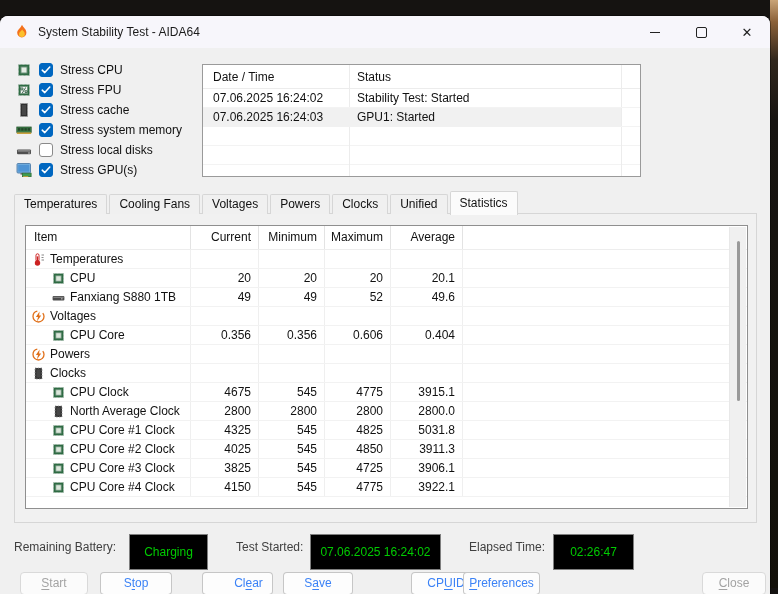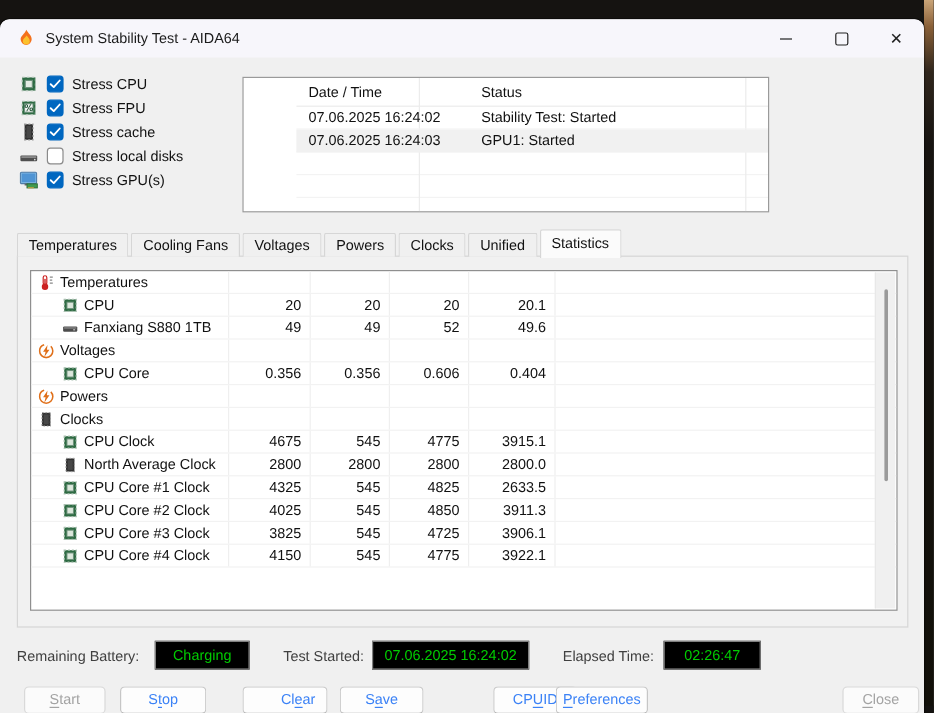--- a/index.html
+++ b/index.html
@@ -22,21 +22,21 @@
   
   .stress-list{position:absolute;left:16px;top:44px;}
   .stress-row{height:20px;display:flex;align-items:center;}
   .sicon{width:16px;height:16px;margin-right:7px;flex:0 0 16px;}
   .cb{width:14px;height:14px;border-radius:3px;margin-right:7px;box-sizing:border-box;
     border:1px solid #8a8a8a;background:#fff;display:flex;align-items:center;justify-content:center;}
   .cb.on{background:var(--cb,#0067c0);border-color:var(--cb,#0067c0);}
   .slabel{white-space:nowrap;}
   
   .log-table{position:absolute;left:202px;top:48px;width:439px;height:113px;background:#fff;
-    border:1px solid #9a9a9a;box-sizing:border-box;overflow:hidden;padding-left:44px;}
+    border:1px solid #9a9a9a;box-sizing:border-box;overflow:hidden;}
   .log-vline{position:absolute;top:0;bottom:0;width:1px;background:#ececec;}
   .log-header{height:24px;display:flex;align-items:center;border-bottom:1px solid #ececec;box-sizing:border-box;}
   .log-h1{width:146px;padding-left:10px;box-sizing:border-box;}
   .log-h2{flex:1;padding-left:8px;}
   .log-row{height:19px;display:flex;align-items:center;box-sizing:border-box;border-bottom:1px solid #f3f3f3;}
   .log-row .bgband{position:absolute;left:0;width:418px;height:19px;z-index:0;}
   .log-row.alt .bgband{background:#f1f1f1;}
   .log-c1{width:146px;padding-left:10px;box-sizing:border-box;position:relative;z-index:1;}
   .log-c2{flex:1;padding-left:8px;position:relative;z-index:1;}
   
@@ -62,21 +62,21 @@
   .indent-g{width:5px;flex:0 0 5px;}
   .indent-i{width:25px;flex:0 0 25px;}
   .hl{flex:1;height:18px;display:flex;align-items:center;overflow:hidden;white-space:nowrap;}
   .ricon{width:13px;height:13px;margin:0 5px 0 1px;flex:0 0 13px;}
   .srow.sel .hl,.srow.sel .c.num{background:var(--sel,#0078d7);color:#fff;}
   .vscroll{position:absolute;top:1px;right:1px;bottom:1px;width:17px;background:#f0f0f0;
     border-left:1px solid #e8e8e8;box-sizing:border-box;}
   .vthumb{position:absolute;top:14px;left:7px;width:3px;height:160px;background:#9a9a9a;border-radius:2px;}
   
   .statuslbl{position:absolute;top:524px;white-space:nowrap;color:#404040;}
-  .led{position:absolute;top:518px;height:24px;background:var(--ledbg,#000);color:var(--ledfg,#00cc00);
+  .led{position:absolute;top:518px;height:36px;background:var(--ledbg,#000);color:var(--ledfg,#00cc00);
     border:1px solid #7f7f7f;box-sizing:border-box;display:flex;align-items:center;justify-content:center;
     white-space:nowrap;}
   
   .fbtn{position:absolute;top:556px;height:23px;box-sizing:border-box;background:#fdfdfd;
     border:1px solid #c6c6c6;border-bottom-color:#adadad;border-radius:4px;text-align:center;
     line-height:21px;color:#3b82f6;}
   .fbtn.disabled{color:#a3a3a3;background:#fbfbfb;border-color:#d9d9d9;}
   u{text-underline-offset:2px;}
 </style>
 </head>
@@ -141,20 +141,36 @@
           </svg></span>
         <span class="cb on">
           <svg viewBox="0 0 14 14" width="12" height="12">
             <path d="M2.6 7.2 L5.6 10 L11.4 3.6" stroke="#fff" stroke-width="1.8" fill="none" stroke-linecap="round" stroke-linejoin="round"></path>
           </svg>
         </span>
         <span class="slabel">Stress cache</span>
       </div>
       <div class="stress-row">
         <span class="sicon"><svg viewBox="0 0 16 16" width="16" height="16">
+            <rect x="0.8" y="5" width="14.4" height="5.4" fill="#3c7c46" stroke="#2a5a32" stroke-width="0.8"></rect>
+            <rect x="2" y="6.1" width="2.4" height="2.6" fill="#24472a"></rect>
+            <rect x="5.2" y="6.1" width="2.4" height="2.6" fill="#24472a"></rect>
+            <rect x="8.4" y="6.1" width="2.4" height="2.6" fill="#24472a"></rect>
+            <rect x="11.6" y="6.1" width="2.4" height="2.6" fill="#24472a"></rect>
+            <rect x="0.8" y="10.4" width="14.4" height="1.6" fill="#caa23f"></rect>
+          </svg></span>
+        <span class="cb on">
+          <svg viewBox="0 0 14 14" width="12" height="12">
+            <path d="M2.6 7.2 L5.6 10 L11.4 3.6" stroke="#fff" stroke-width="1.8" fill="none" stroke-linecap="round" stroke-linejoin="round"></path>
+          </svg>
+        </span>
+        <span class="slabel">Stress system memory</span>
+      </div>
+      <div class="stress-row">
+        <span class="sicon"><svg viewBox="0 0 16 16" width="16" height="16">
             <rect x="1" y="7.5" width="14" height="4.8" rx="1" fill="#4f4f4f"></rect>
             <rect x="1.8" y="8.3" width="12.4" height="1.2" fill="#9a9a9a"></rect>
             <circle cx="13" cy="11" r="0.7" fill="#dddddd"></circle>
           </svg></span>
         <span class="cb "></span>
         <span class="slabel">Stress local disks</span>
       </div>
       <div class="stress-row">
         <span class="sicon"><svg viewBox="0 0 16 16" width="16" height="16">
             <rect x="1" y="1.5" width="13.5" height="9.5" rx="1" fill="#7ab3e0" stroke="#4f7ca8" stroke-width="0.9"></rect>
@@ -201,20 +217,28 @@
       <div class="tab">Cooling Fans</div>
       <div class="tab">Voltages</div>
       <div class="tab">Powers</div>
       <div class="tab">Clocks</div>
       <div class="tab">Unified</div>
       <div class="tab active">Statistics</div>
     </div>
 
   <div class="tab-panel">
     <div class="stats-table">
+      <div class="shead">
+        <div class="hc item">Item</div>
+        <div class="hc num w1">Current</div>
+        <div class="hc num w2">Minimum</div>
+        <div class="hc num w3">Maximum</div>
+        <div class="hc num w4">Average</div>
+        <div class="hc fill"></div>
+      </div>
       <div id="stats-rows">
           <div class="srow">
             <div class="c item">
               <span class="indent-g"></span>
               <span class="hl">
                 <span class="ricon"><svg viewBox="0 0 13 13" width="13" height="13">
                     <line x1="9.5" y1="2" x2="12" y2="2" stroke="#888" stroke-width="1"></line>
                     <line x1="9.5" y1="4.5" x2="11.5" y2="4.5" stroke="#888" stroke-width="1"></line>
                     <line x1="9.5" y1="7" x2="12" y2="7" stroke="#888" stroke-width="1"></line>
                     <rect x="4" y="0.8" width="3" height="7.6" rx="1.5" fill="#fff" stroke="#c22" stroke-width="1"></rect>
@@ -374,21 +398,21 @@
                 <span class="ricon"><svg viewBox="0 0 13 13" width="13" height="13">
                     <rect x="1.5" y="1.5" width="10" height="10" fill="#2e6b43" stroke="#a9bfb0" stroke-width="1" stroke-dasharray="1.6 1.6"></rect>
                     <rect x="3.8" y="3.8" width="5.4" height="5.4" fill="#dce7dc" stroke="#6d927b" stroke-width="0.8"></rect>
                   </svg></span>
                 <span>CPU Core #1 Clock</span>
               </span>
             </div>
             <div class="c num w1">4325</div>
             <div class="c num w2">545</div>
             <div class="c num w3">4825</div>
-            <div class="c num w4">2633.5</div>
+            <div class="c num w4">5031.8</div>
             <div class="c fill"></div>
           </div>
           <div class="srow">
             <div class="c item">
               <span class="indent-i"></span>
               <span class="hl">
                 <span class="ricon"><svg viewBox="0 0 13 13" width="13" height="13">
                     <rect x="1.5" y="1.5" width="10" height="10" fill="#2e6b43" stroke="#a9bfb0" stroke-width="1" stroke-dasharray="1.6 1.6"></rect>
                     <rect x="3.8" y="3.8" width="5.4" height="5.4" fill="#dce7dc" stroke="#6d927b" stroke-width="0.8"></rect>
                   </svg></span>

